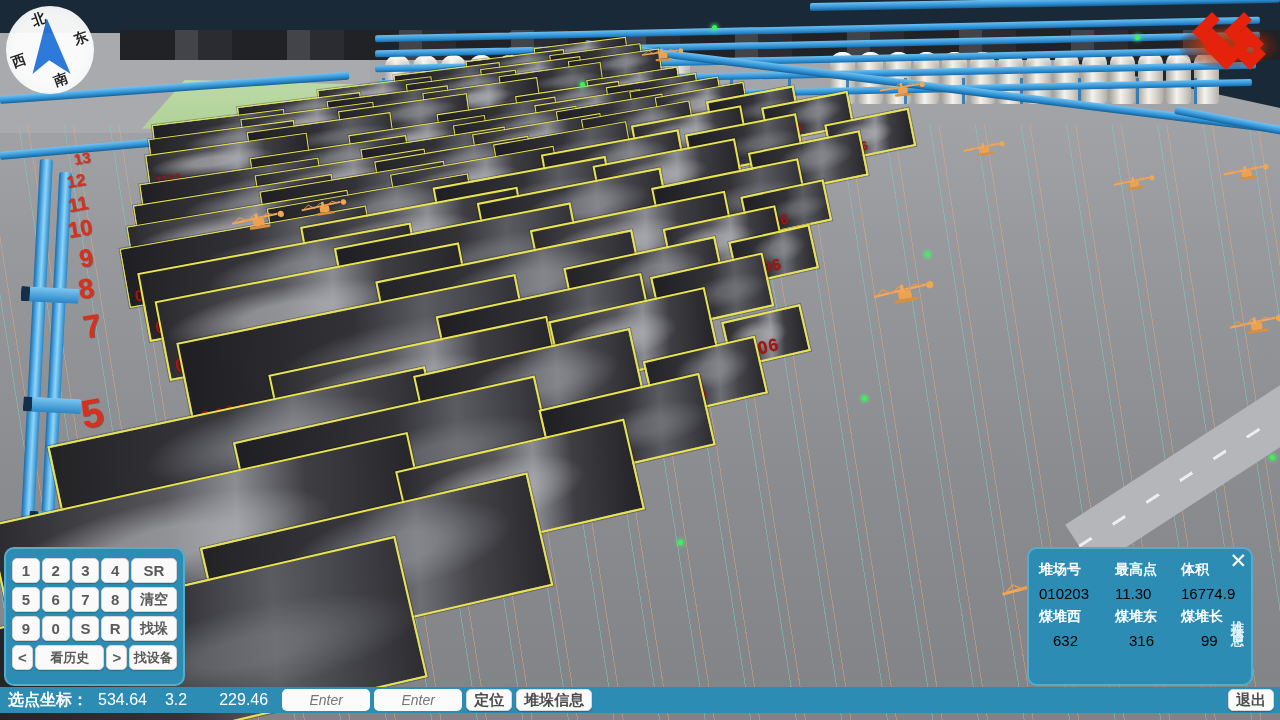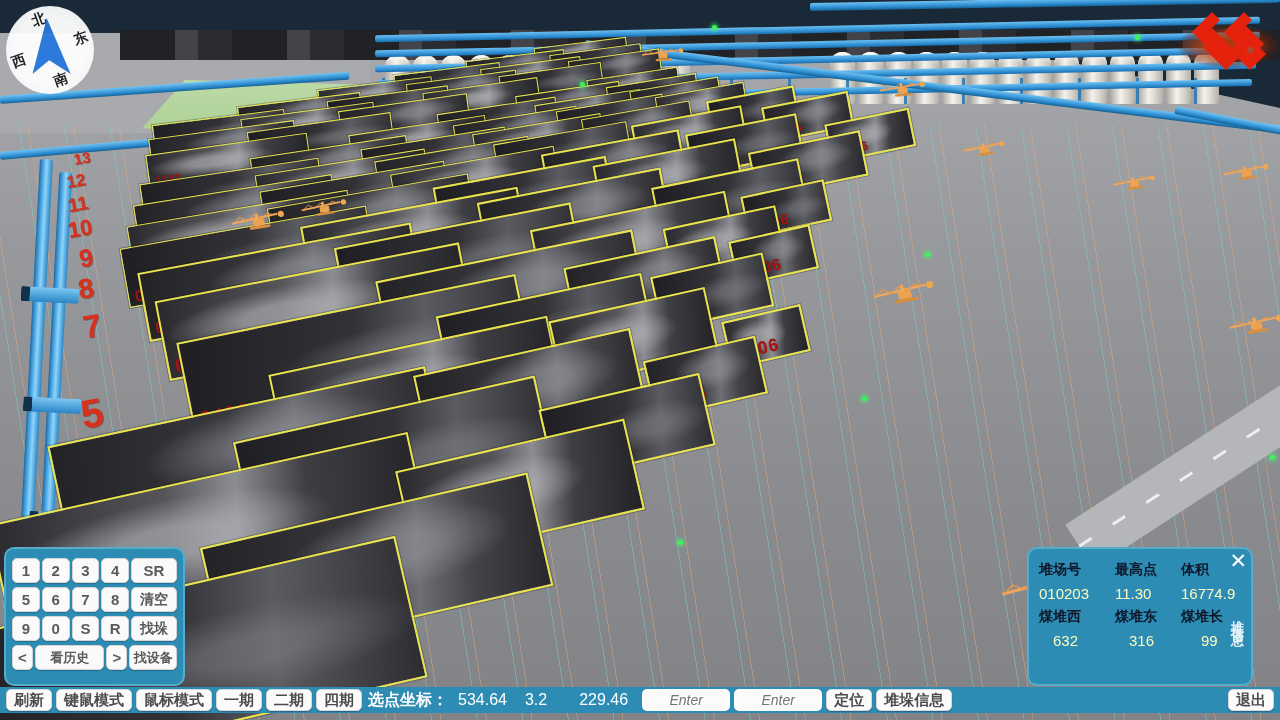--- a/index.html
+++ b/index.html
@@ -86,22 +86,22 @@
   .kp-row { display:flex; gap:2px; margin-top:4px; }
   .kp-btn { height:25px; background:#fafafa; border:1px solid #d5d5d5; border-radius:5px;
     color:#5a5a5a; font-weight:700; font-size:15px; display:flex; align-items:center; justify-content:center;
     box-shadow:0 1px 1px rgba(0,0,0,.2); padding:0; font-family:"Liberation Sans","DejaVu Sans",sans-serif; }
 
   .info { left:1027px; top:547px; width:226px; height:139px; padding:10px 26px 6px 10px; }
   .info-close { position:absolute; top:2px; right:4px; background:none; border:none; color:#fff;
     font-size:21px; font-weight:800; line-height:1; cursor:pointer; font-family:"DejaVu Sans",sans-serif; }
   .info-grid { display:grid; grid-template-columns:76px 66px 1fr; row-gap:6px; margin-top:2px; }
   .info-grid span { white-space:nowrap; }
-  .ihead { color:#0f172a; font-size:14px; font-weight:700; }
-  .ival { color:#fef9c3; font-size:15px; }
+  .ihead { color:#ffffff; font-size:14px; font-weight:700; }
+  .ival { color:#000000; font-size:15px; }
   .info-side { position:absolute; right:5px; top:50%; transform:translateY(-42%);
     writing-mode:vertical-rl; color:#e4f3fa; font-size:13px; font-weight:700; letter-spacing:4px; }
 
   
   .toolbar { position:absolute; left:0; top:687px; width:1280px; height:26px; background:#2c8cb4;
     display:flex; align-items:center; gap:4px; padding:0 6px; z-index:40; }
   .tb-btn { height:22px; background:#fbfbfb; border:1px solid #d8d8d8; border-radius:5px; color:#4c4c4c;
     font-weight:700; font-size:15px; padding:0 7px; display:flex; align-items:center;
     box-shadow:0 1px 1px rgba(0,0,0,.25); font-family:"Liberation Sans","DejaVu Sans",sans-serif; }
   .tb-label { color:#fff; font-size:16px; font-weight:700; margin-left:2px; }
@@ -636,28 +636,20 @@
       <span class="ihead">煤堆东</span>
       <span class="ihead">煤堆长</span>
       <span class="ival" style="padding-left:14px;">632</span>
       <span class="ival" style="padding-left:14px;">316</span>
       <span class="ival" style="padding-left:20px;">99</span>
     </div>
     <div class="info-side">堆垛信息</div>
   </div>
 
   <div class="toolbar">
-    <span id="tb-left" style="display: flex; gap: 4px;">
-        <button class="tb-btn">刷新</button>
-        <button class="tb-btn">键鼠模式</button>
-        <button class="tb-btn">鼠标模式</button>
-        <button class="tb-btn">一期</button>
-        <button class="tb-btn">二期</button>
-        <button class="tb-btn">四期</button>
-      </span>
     <span class="tb-label">选点坐标：</span>
     <span class="tb-coord c1">534.64</span>
     <span class="tb-coord c2">3.2</span>
     <span class="tb-coord c3">229.46</span>
     <input class="tb-input" placeholder="Enter" style="">
     <input class="tb-input" placeholder="Enter" style="">
     <span id="tb-right" style="display: flex; gap: 4px;">
         <button class="tb-btn">定位</button>
         <button class="tb-btn">堆垛信息</button>
       </span>

